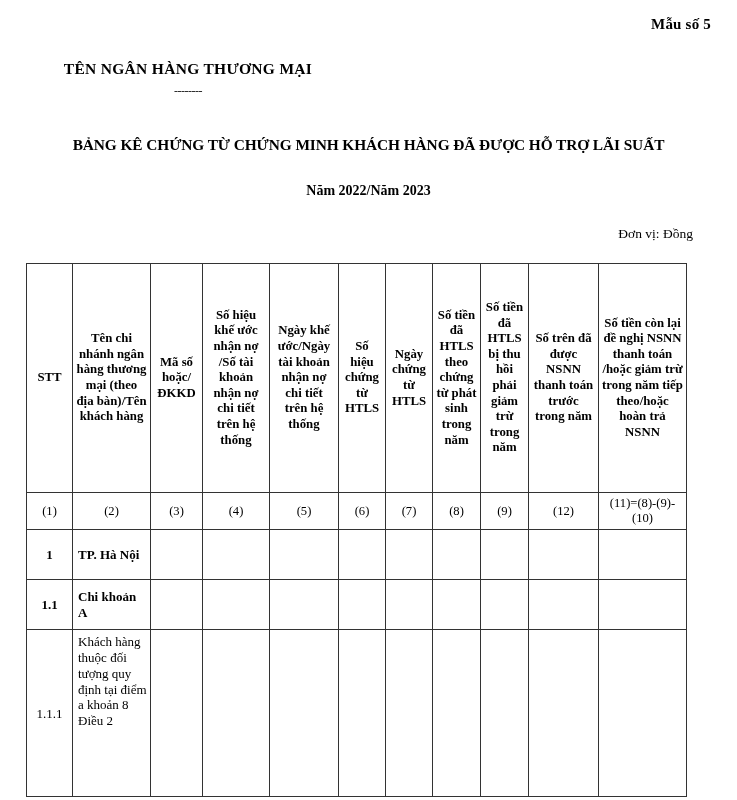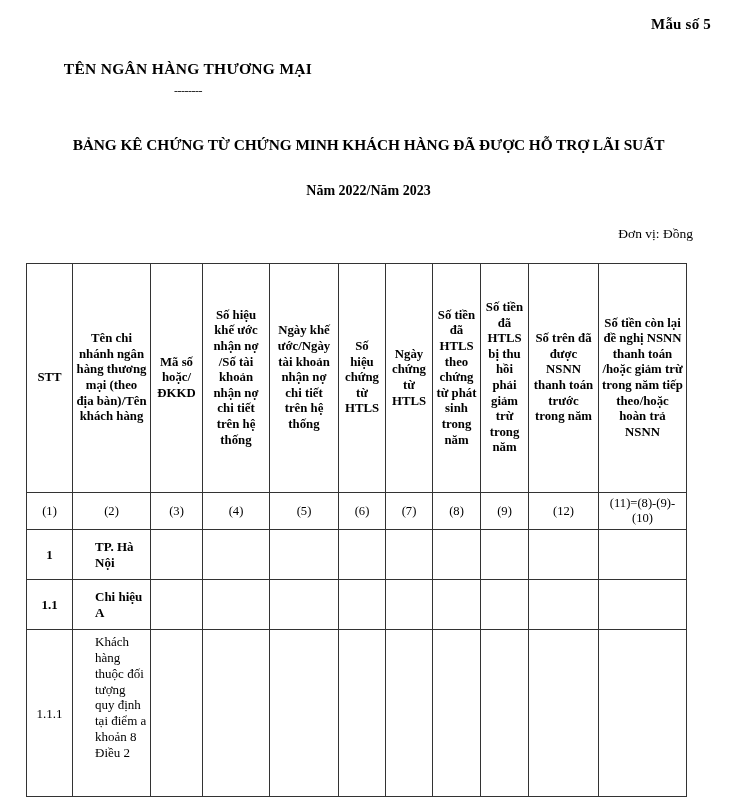--- a/index.html
+++ b/index.html
@@ -123,21 +123,21 @@
     height: 45px;
   }
   tr.data td.stt {
     font-weight: bold;
     font-size: 13px;
   }
   tr.data td.label {
     text-align: left;
     font-weight: bold;
     font-size: 13px;
-    padding-left: 22px;
+    padding-left: 5px;
     line-height: 1.22;
   }
   tr.data.plain td.stt {
     font-weight: normal;
     font-size: 13px;
   }
   tr.data.plain td.label {
     font-weight: normal;
   }
   tr.tall td {
@@ -219,21 +219,21 @@
           <td></td>
           <td></td>
           <td></td>
           <td></td>
           <td></td>
           <td></td>
         </tr>
 
         <tr class="data">
           <td class="stt">1.1</td>
-          <td class="label">Chi hiệu A</td>
+          <td class="label">Chi khoản A</td>
           <td></td>
           <td></td>
           <td></td>
           <td></td>
           <td></td>
           <td></td>
           <td></td>
           <td></td>
           <td></td>
         </tr>

